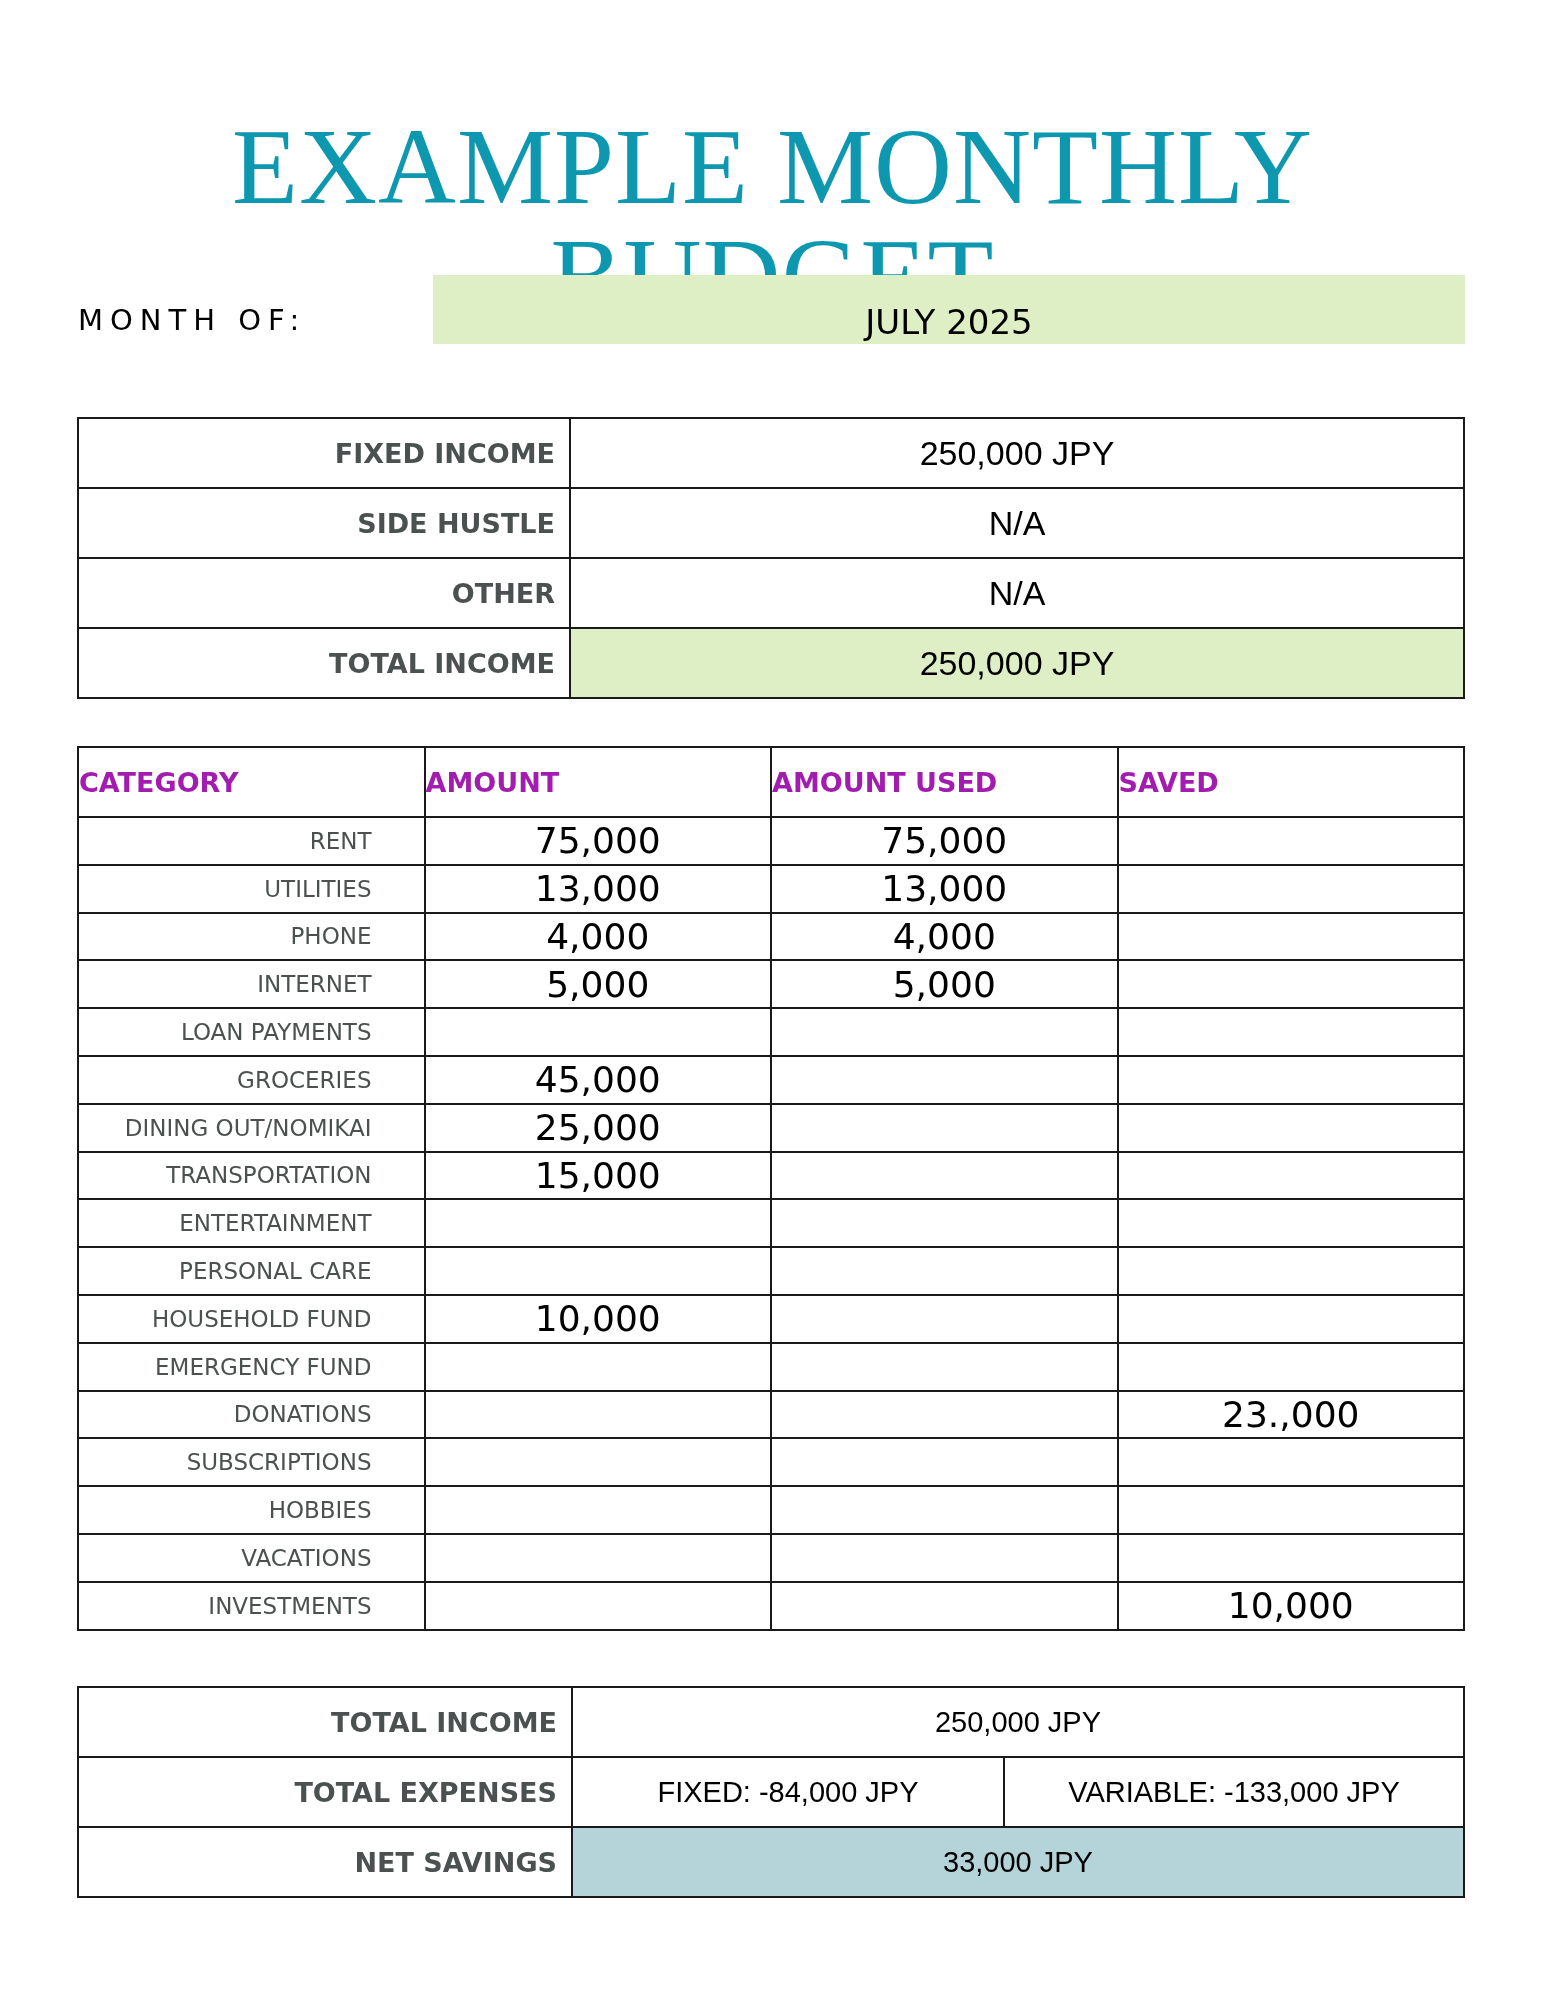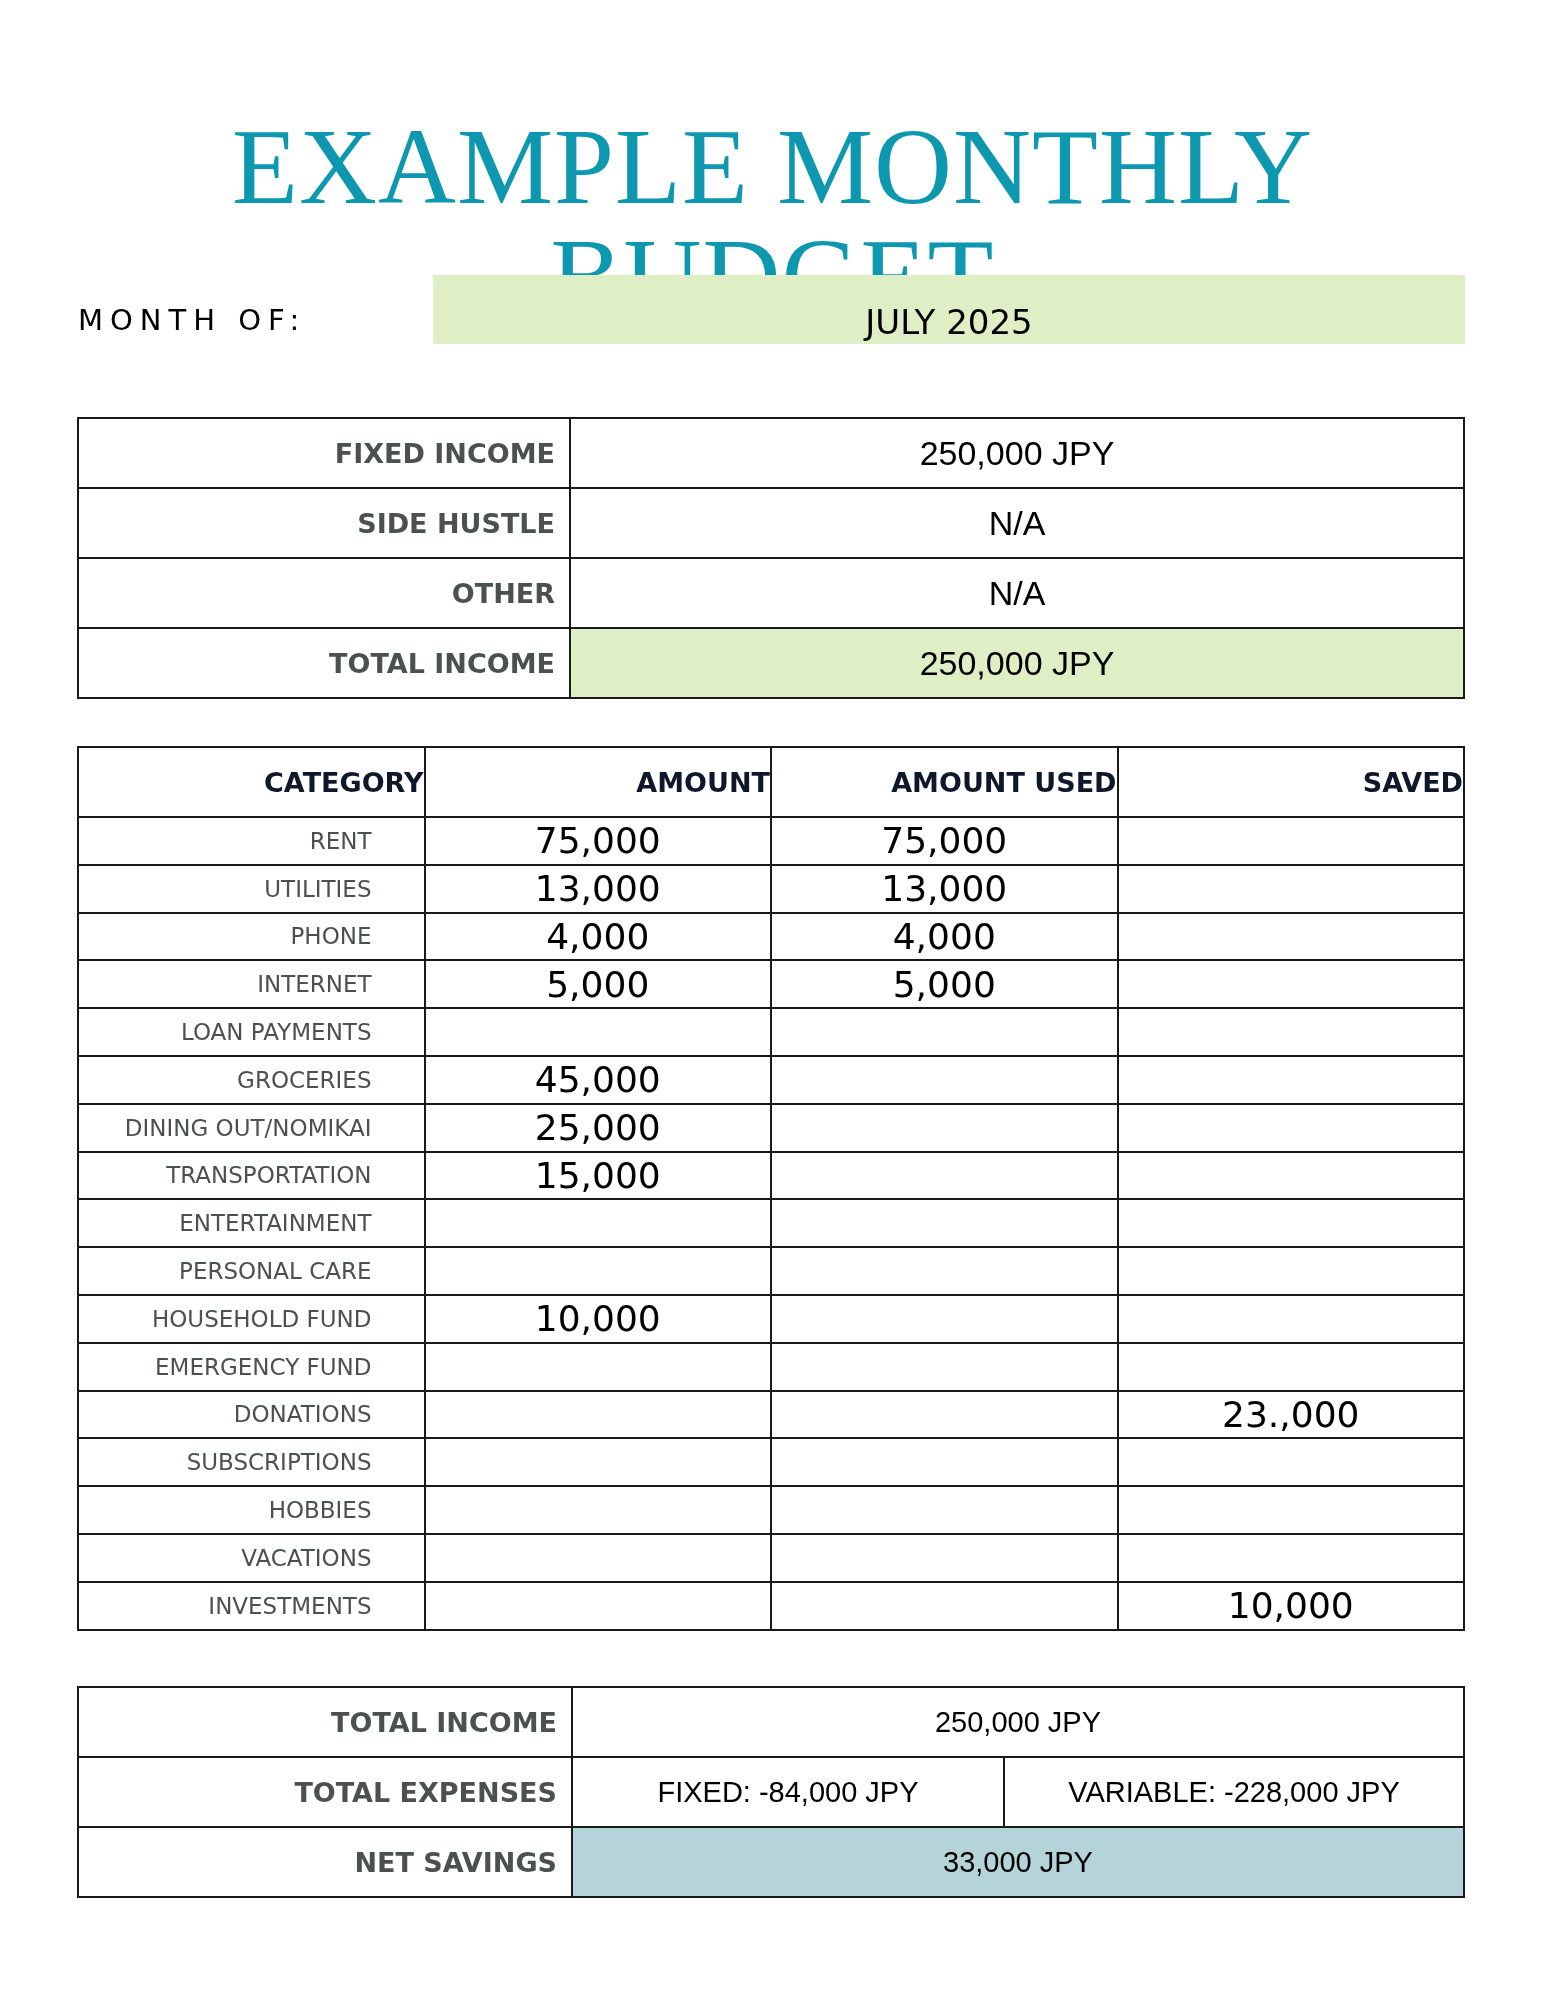--- a/index.html
+++ b/index.html
@@ -31,21 +31,21 @@
   .lbl {
     text-align: right; padding-right: 14px;
     font-family: "DejaVu Sans", sans-serif; font-weight: bold; font-size: 27px; color: #4b5150;
   }
   .val { text-align: center; font-family: Liberation Sans, sans-serif; font-size: 34px; color: #000; }
   .val.green { background: #dfefc5; }
 
   .cat-table { top: 746px; }
   .cat-table th {
     height: 70px; font-family: "DejaVu Sans", sans-serif; font-weight: bold; font-size: 27px;
-    color: #0f172a; text-align: right;
+    color: #a21caf; text-align: left;
   }
   .cat-table td { height: 47.8px; font-family: "DejaVu Sans", sans-serif; }
   .cat-name { text-align: right; padding-right: 52px; font-size: 23px; color: #4b5150; }
   .num { text-align: center; font-size: 36px; color: #000; }
 
   .sum-table { top: 1686px; }
   .sum-table td { height: 70px; }
   .val.blue { background: #b5d4da; }
   .val.small { font-size: 29px; }
 </style>
@@ -210,20 +210,20 @@
       <col>
     </colgroup>
   <tbody>
       <tr>
     <td class="lbl">TOTAL INCOME</td>
     <td class="val small" colspan="2">250,000 JPY</td>
   </tr>
   <tr>
     <td class="lbl">TOTAL EXPENSES</td>
     <td class="val small">FIXED: -84,000 JPY</td>
-    <td class="val small">VARIABLE: -228,000 JPY</td>
+    <td class="val small">VARIABLE: -133,000 JPY</td>
   </tr>
   <tr>
     <td class="lbl">NET SAVINGS</td>
     <td class="val small blue" colspan="2">33,000 JPY</td>
   </tr>
 </tbody>
   </table>
 
 </body></html>

